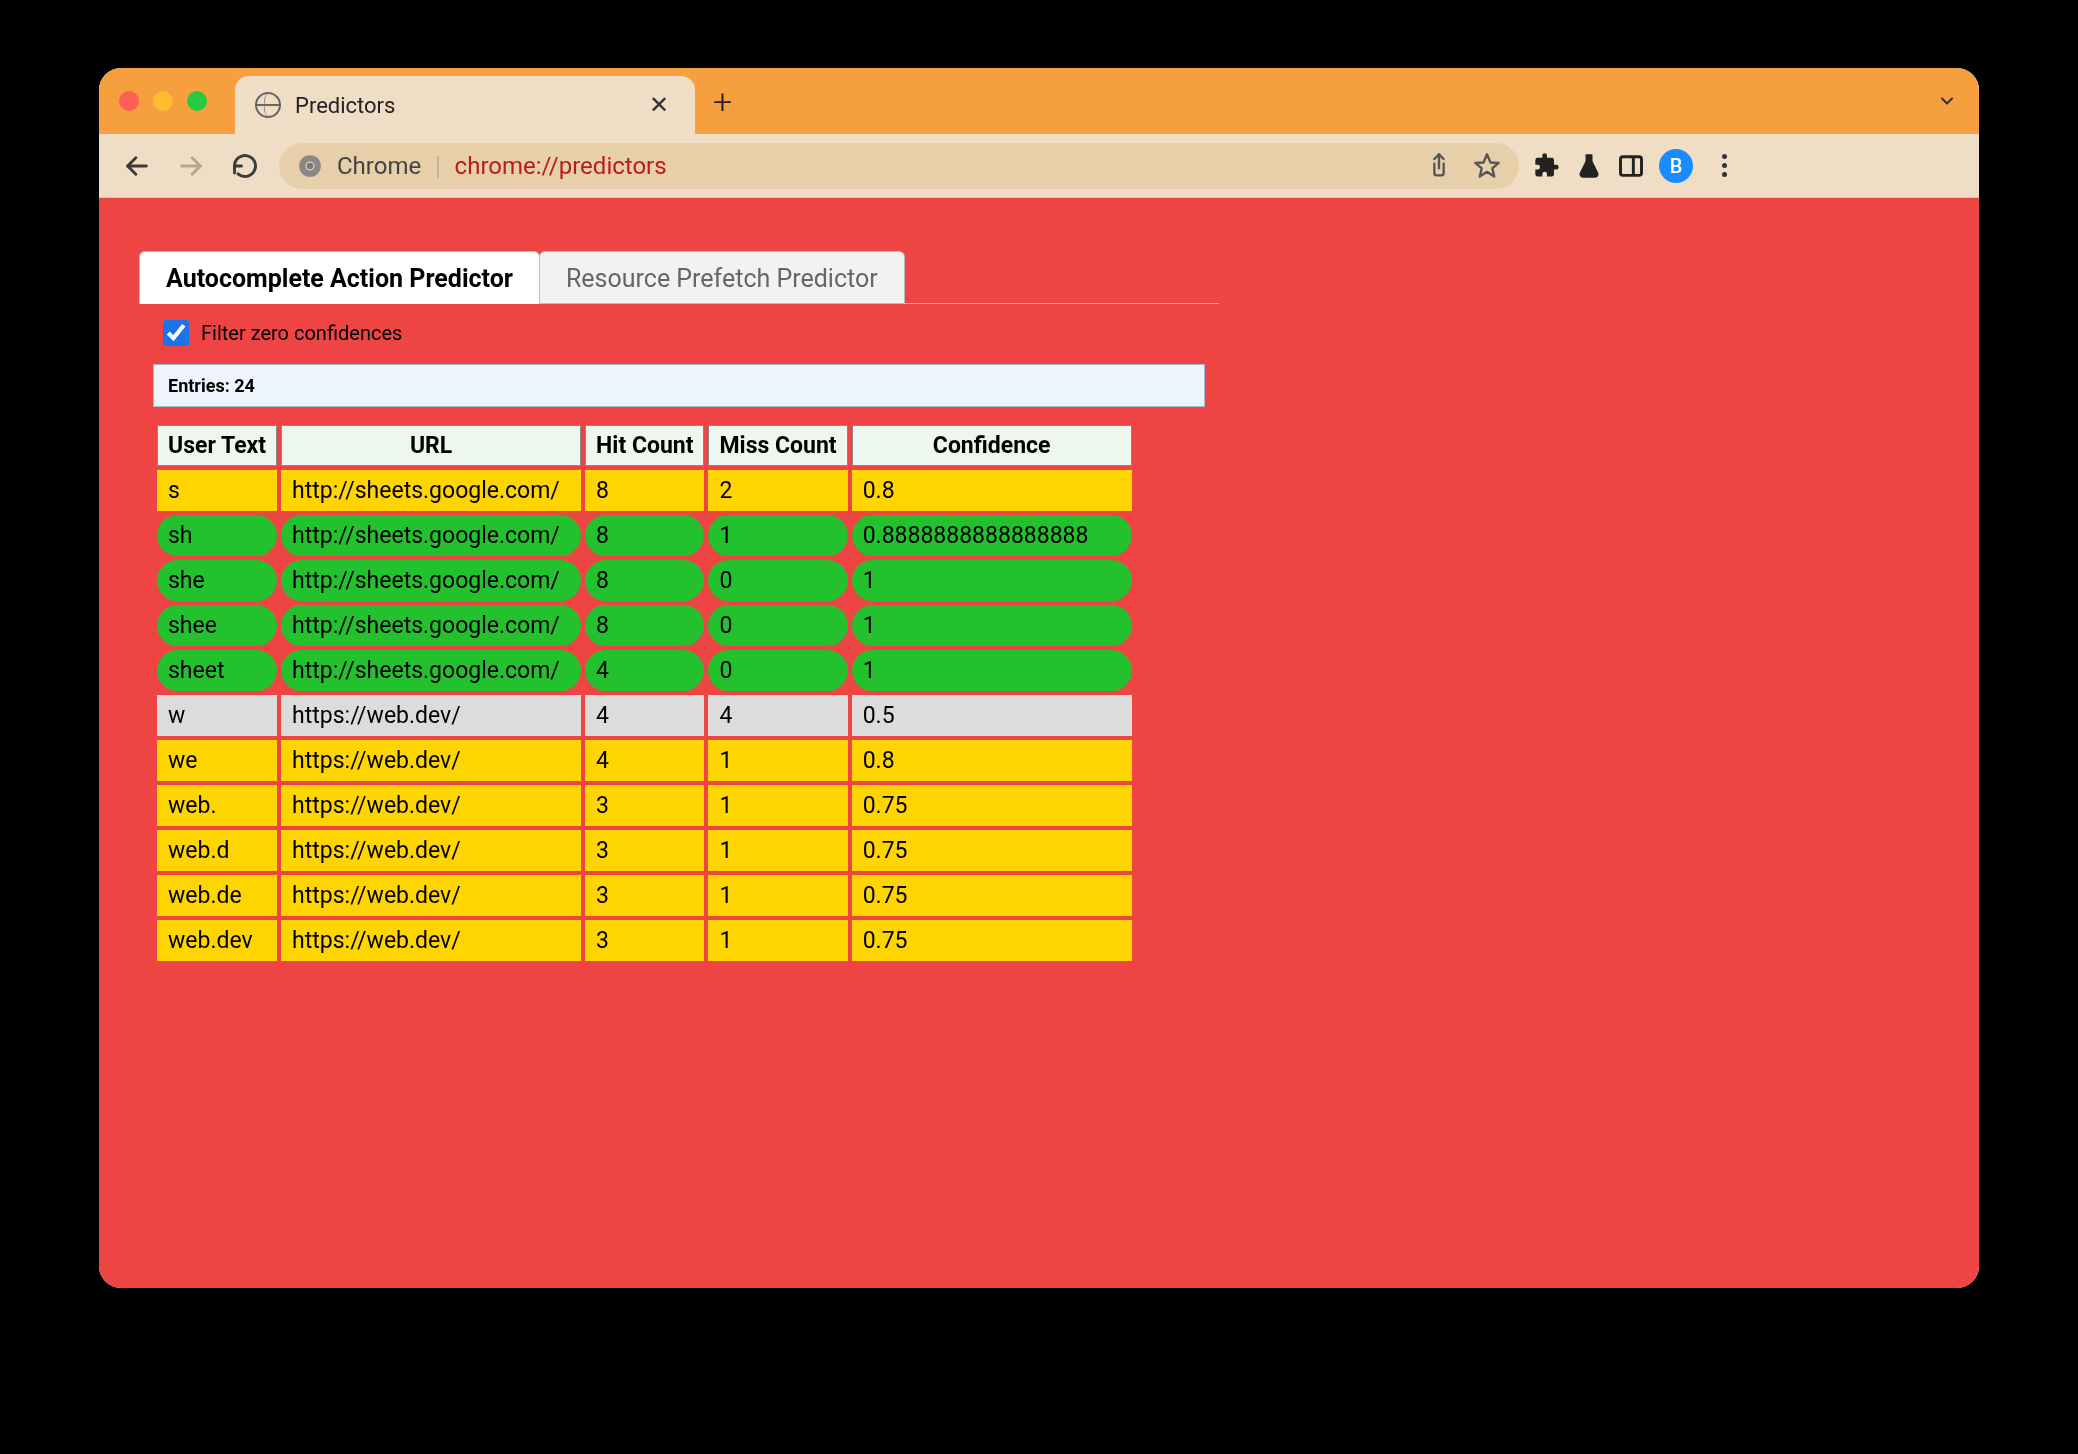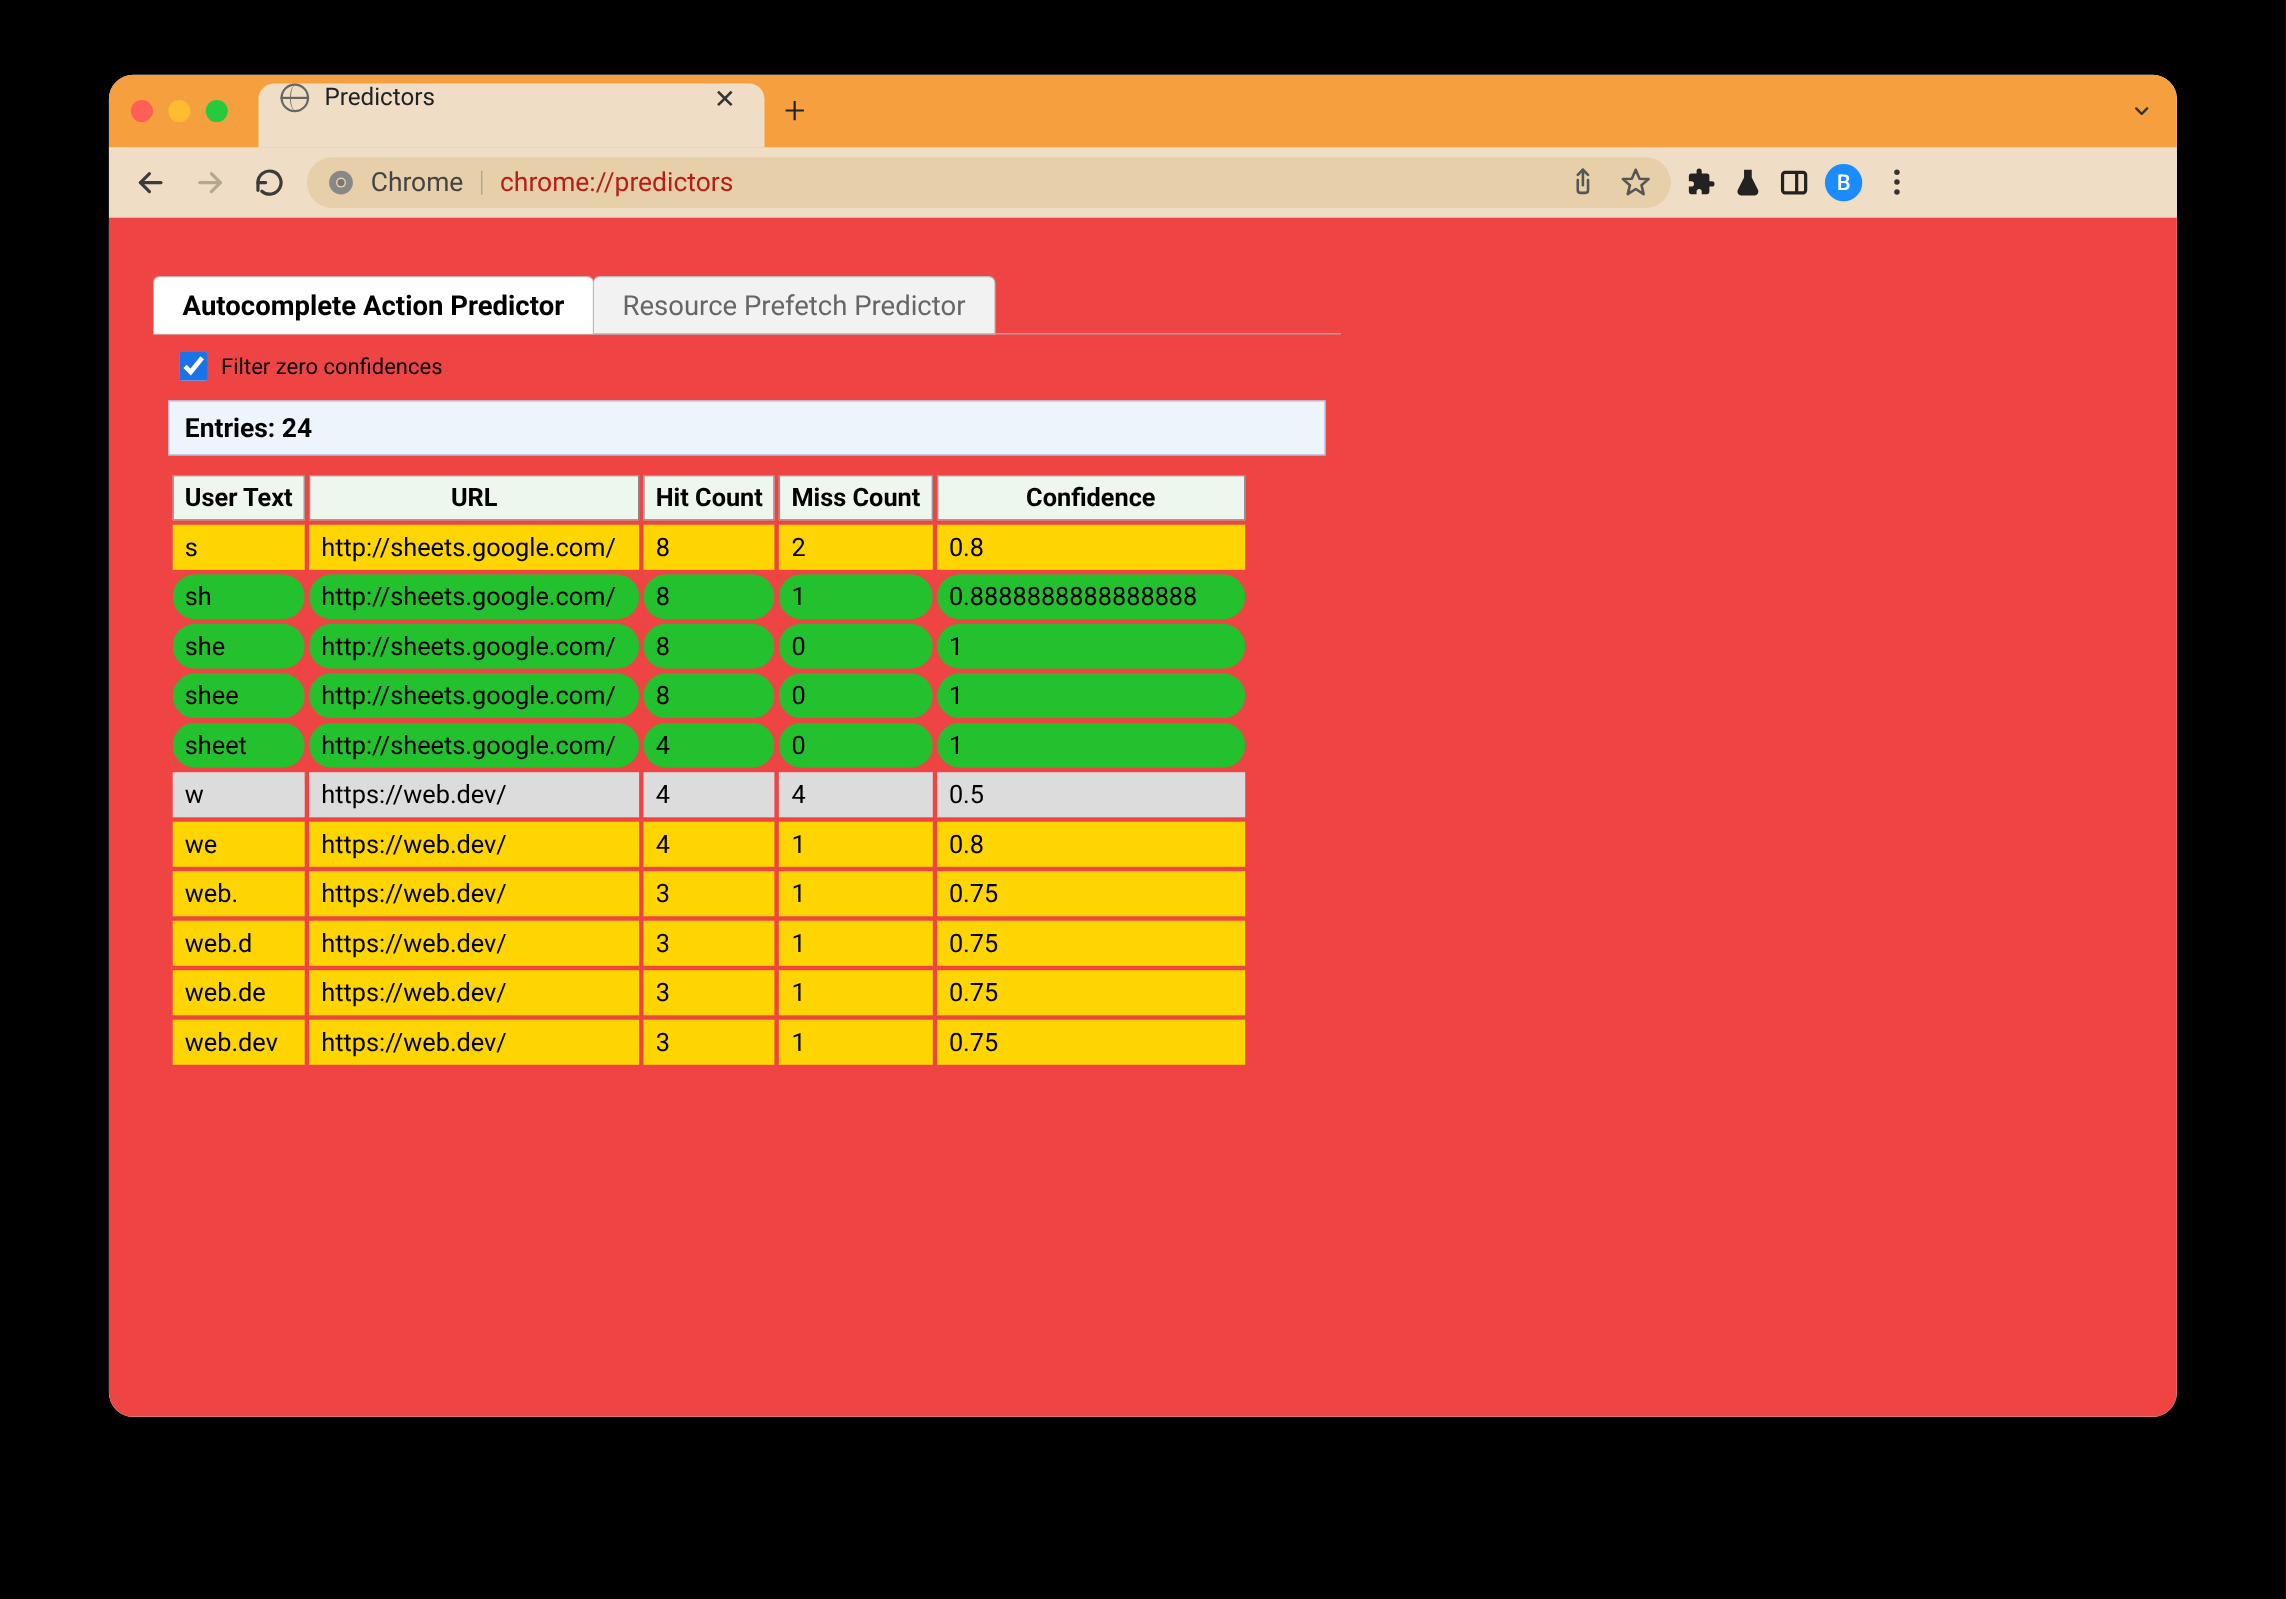--- a/index.html
+++ b/index.html
@@ -41,21 +41,21 @@
     .tl-btn { width: 20px; height: 20px; border-radius: 50%; }
     .tl-red { background: #ff5f56; }
     .tl-yellow { background: #febc2e; }
     .tl-green { background: #27c93f; }
     .tab {
       background: #f0ddc5;
       height: 58px;
       margin-top: 8px;
       border-radius: 14px 14px 0 0;
       display: flex;
-      align-items: flex-start;
+      align-items: center;
       padding: 0 20px 0 20px;
       min-width: 460px;
       gap: 14px;
       font-size: 22px;
       color: #222;
     }
     .tab .globe {
       width: 26px; height: 26px; border-radius: 50%;
       border: 2.5px solid #666;
       position: relative;
@@ -210,21 +210,21 @@
       width: 26px; height: 26px;
       accent-color: #1a73e8;
     }
     .filter-row label { font-size: 20px; }
     .entries-bar {
       margin: 4px 14px 14px 14px;
       border: 1px solid #a8b8d0;
       background: #eef4fc;
       padding: 10px 14px;
       font-weight: 700;
-      font-size: 24px;
+      font-size: 18px;
     }
     table.data {
       margin: 12px 14px 0 14px;
       border-collapse: separate;
       border-spacing: 4px;
       font-size: 23px;
     }
     table.data th {
       border: 1px solid #888;
       background: #eef7ed;

